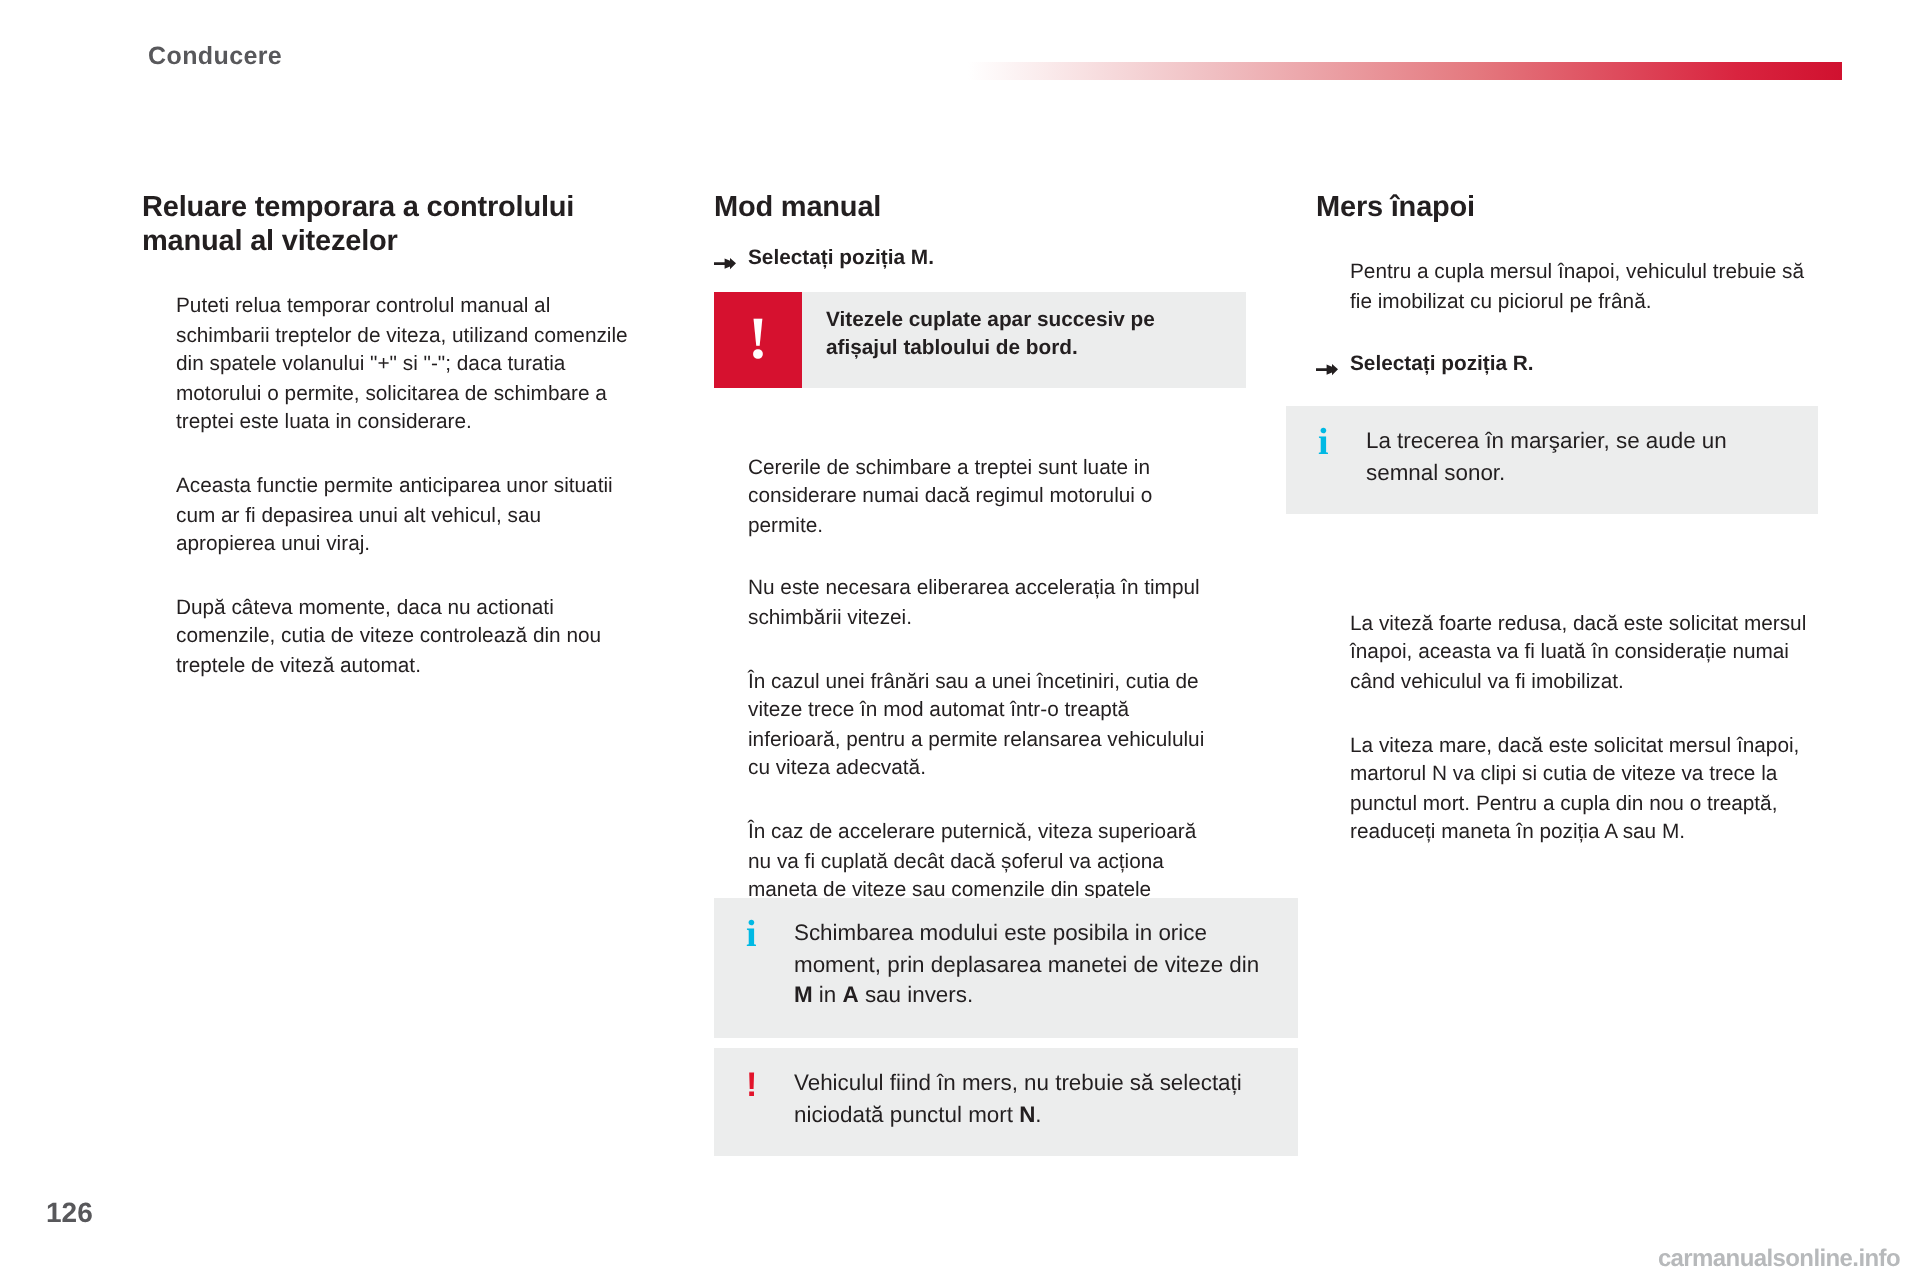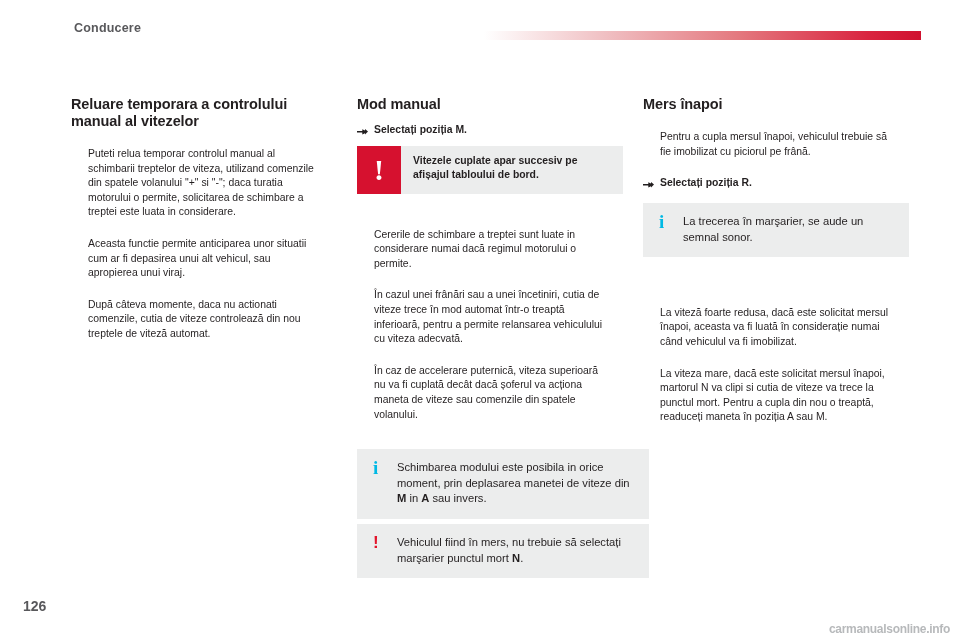--- a/index.html
+++ b/index.html
@@ -43,21 +43,21 @@
   }
 
   
   .column {
     position: absolute;
     top: 96px;
     width: 266px;
   }
   #column-left   { left: 71px;  }
   #column-mid    { left: 357px; }
-  #column-right  { left: 643px; }
+  #column-right  { left: 658px; }
 
   h2.col-heading {
     margin: 0 0 10px 0;
     font-size: 14.5px;
     line-height: 17px;
     font-weight: bold;
     color: #231f20;
     letter-spacing: -0.1px;
   }
 
@@ -218,20 +218,21 @@
   <div class="red-callout">
     <div class="icon-cell">
       <span class="excl">!</span>
     </div>
     <div class="text-cell">Vitezele cuplate apar succesiv pe afișajul tabloului de bord.</div>
   </div>
 
   <div class="spacer-md"></div>
 
   <p class="body-text">Cererile de schimbare a treptei sunt luate in considerare numai dacă regimul motorului o permite.</p>
+  <p class="body-text">Nu este necesara eliberarea accelerația în timpul schimbării vitezei.</p>
   <p class="body-text">În cazul unei frânări sau a unei încetiniri, cutia de viteze trece în mod automat într-o treaptă inferioară, pentru a permite relansarea vehiculului cu viteza adecvată.</p>
   <p class="body-text">În caz de accelerare puternică, viteza superioară nu va fi cuplată decât dacă șoferul va acționa maneta de viteze sau comenzile din spatele volanului.</p>
 </div>
 
 <div class="column" id="column-right">
   <h2 class="col-heading">Mers înapoi</h2>
   <p class="body-text">Pentru a cupla mersul înapoi, vehiculul trebuie să fie imobilizat cu piciorul pe frână.</p>
 
   <div class="bullet-line">
     <span class="bullet-glyph">
@@ -256,18 +257,18 @@
 <div class="note-box info" id="note-mode-change">
   <span class="note-icon">i</span>
   <span class="note-text">
     <span>Schimbarea modului este posibila in orice moment, prin deplasarea manetei de viteze din </span><b>M</b><span> in </span><b>A</b><span> sau invers.</span>
   </span>
 </div>
 
 <div class="note-box warn" id="note-neutral-warning">
   <span class="note-icon">!</span>
   <span class="note-text">
-    <span>Vehiculul fiind în mers, nu trebuie să selectați marşarier punctul mort </span><b>N</b><span>.</span>
+    <span>Vehiculul fiind în mers, nu trebuie să selectați niciodată punctul mort </span><b>N</b><span>.</span>
   </span>
 </div>
 
 <div id="page-number">126</div>
 <div id="watermark">carmanualsonline.info</div>
 
 </body></html>

